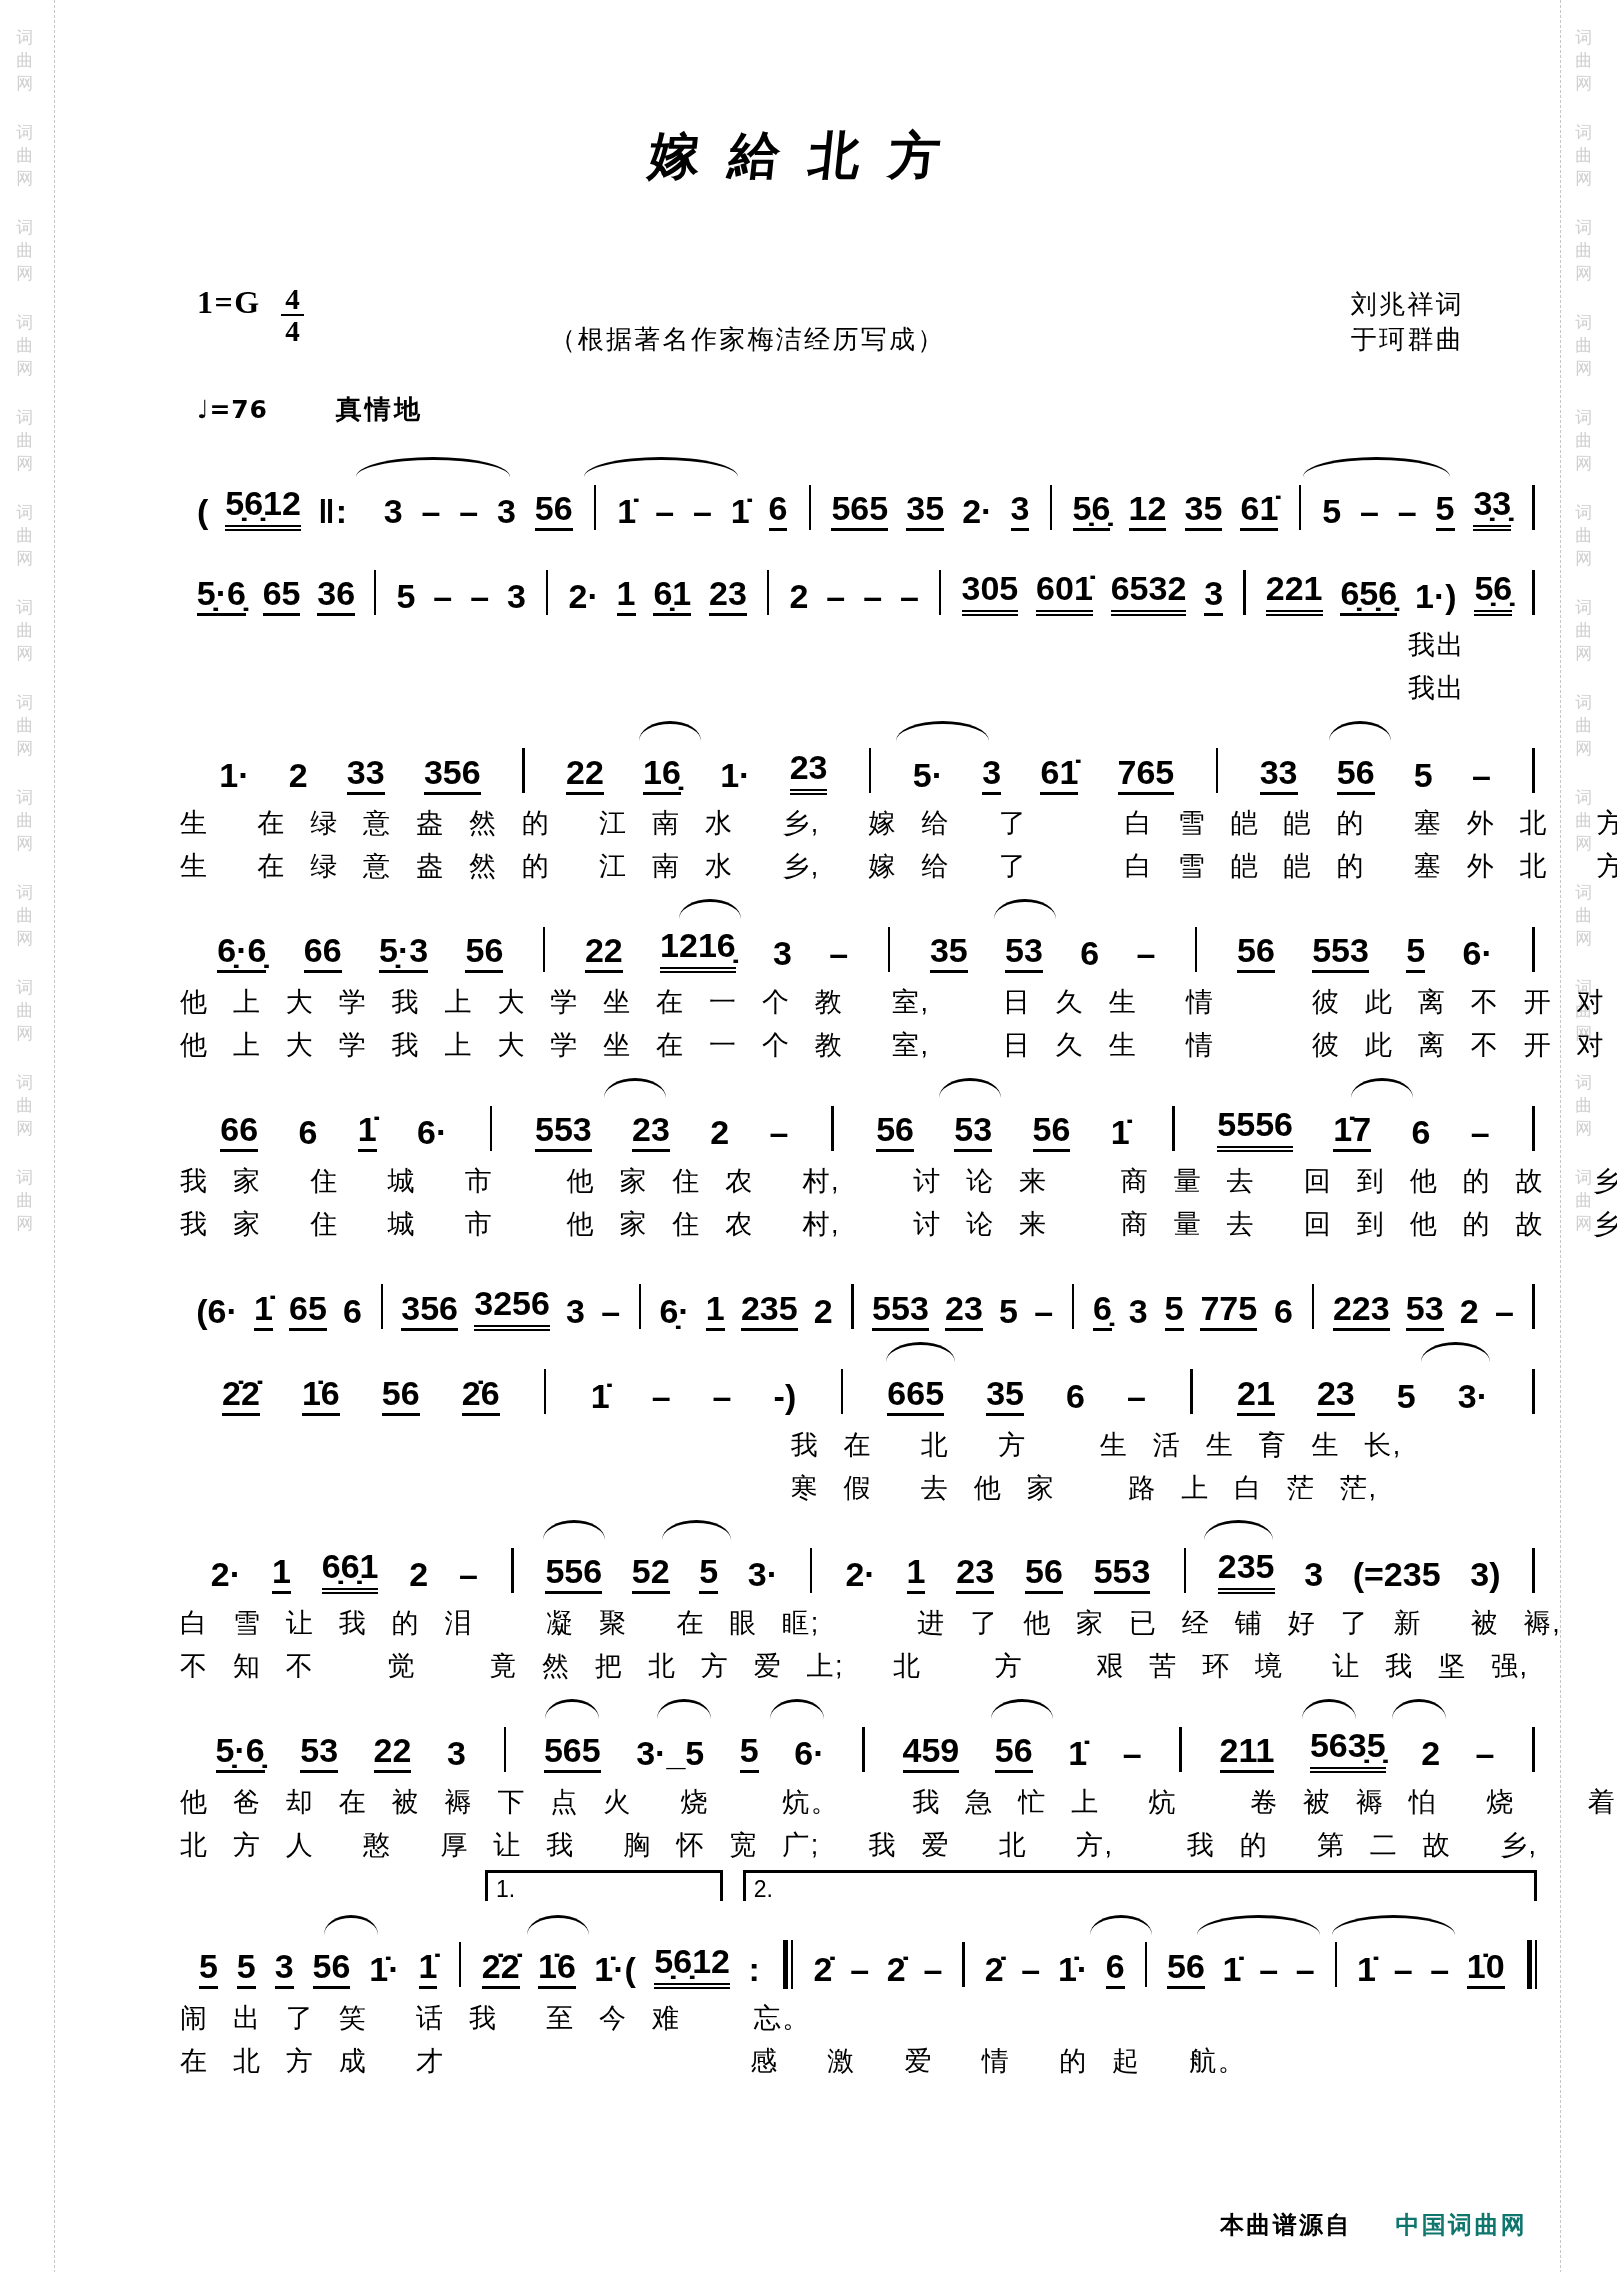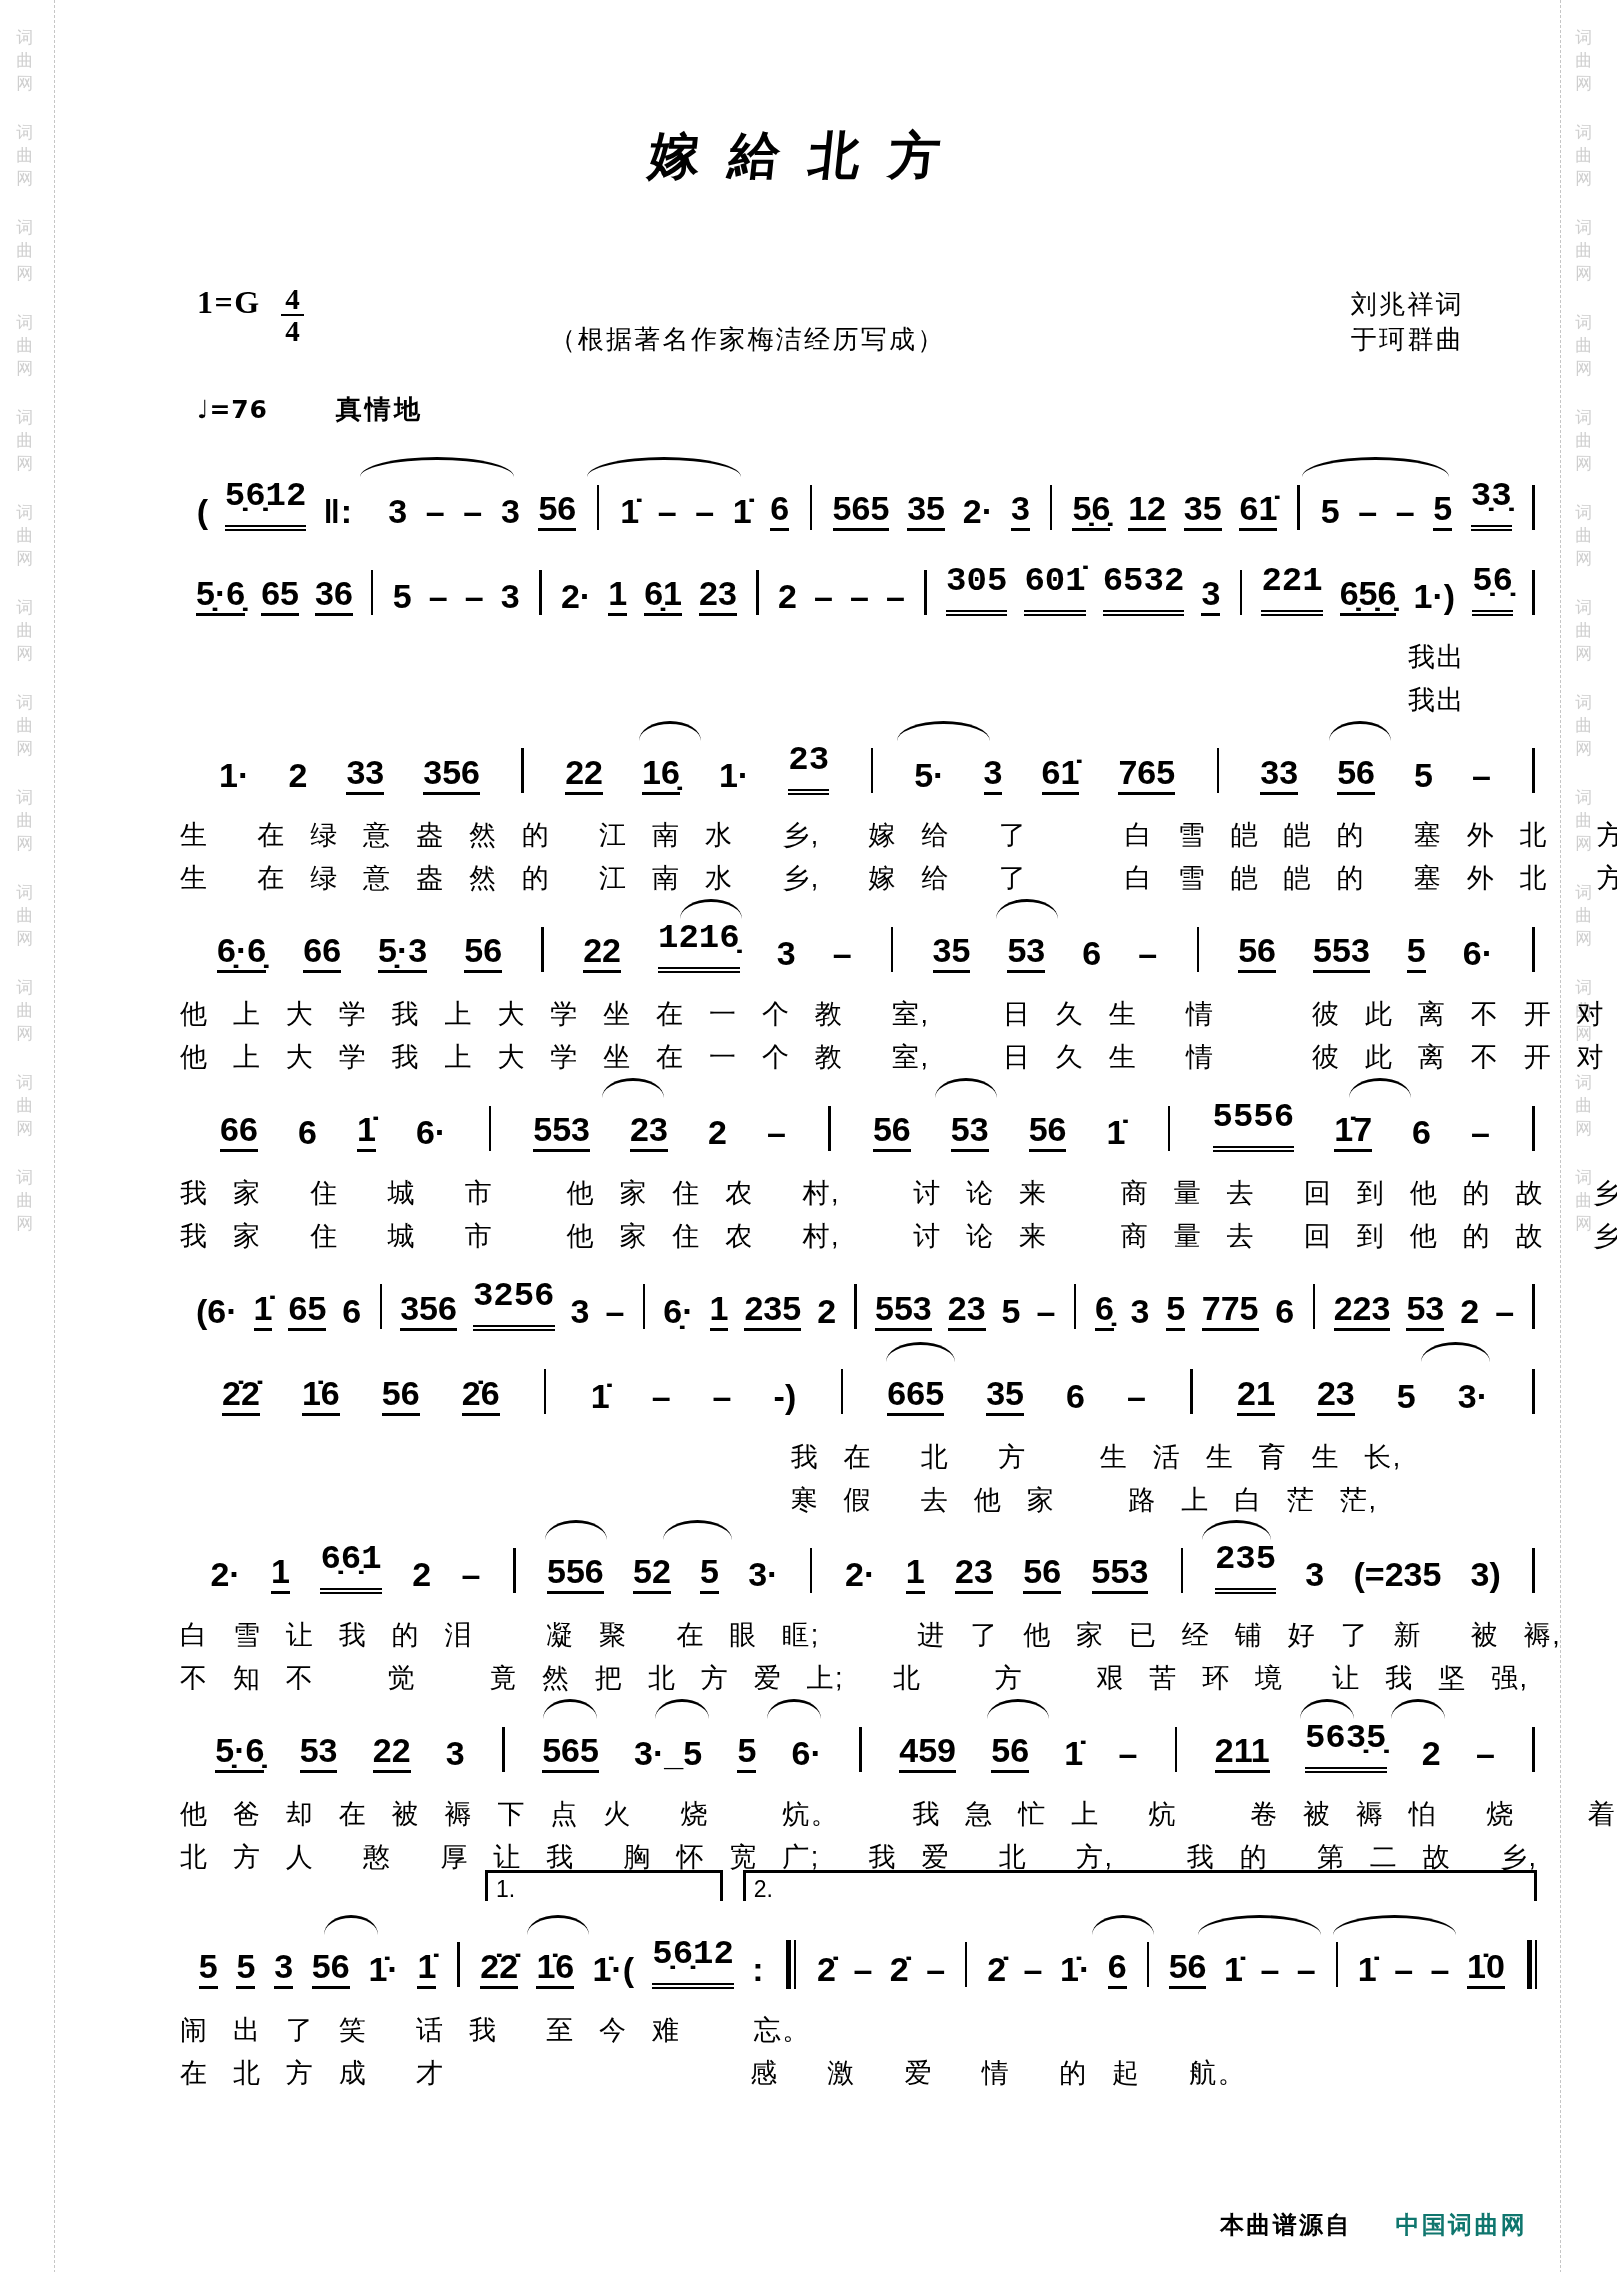--- a/index.html
+++ b/index.html
@@ -35,37 +35,37 @@
   
   .score{position:absolute;left:180px;top:446px;width:1357px;}
   .system{margin-bottom:20px;}
   .nrow{display:flex;align-items:flex-end;position:relative;margin-top:34px;height:51px;}
   .system.volta-space .nrow{margin-top:71px;}
   .measure{display:flex;align-items:flex-end;justify-content:space-evenly;
            position:relative;height:51px;flex-grow:4;}
   .tok{display:inline-block;font:bold 34px "Liberation Sans",sans-serif;line-height:1;
        padding-bottom:3.1px;position:relative;white-space:nowrap;}
   .tok.u1{border-bottom:3.1px solid #000;padding-bottom:3.1px;}
-  .tok.u2{border-bottom:6.2px double #000;padding-bottom:12px;font-family:Liberation Mono, monospace;}
+  .tok.u2{border-bottom:6.2px double #000;padding-bottom:5px;}
   .tok.dash{font-weight:900;}
   .tok.rep{letter-spacing:0.8px;}
   .bar{width:2.3px;background:#000;height:45px;margin:0 2.3px 1.5px 2.3px;flex:none;}
   .bar.heavy{width:0;background:none;border-left:3.1px solid #000;border-right:7px double #000;
              height:49px;margin:0 3.1px 0 4.6px;}
   .bar.final{width:0;background:none;border-left:3.1px solid #000;border-right:7.7px double #000;
              height:49px;margin:0 0 0 4.6px;}
   .arc{position:absolute;top:-23px;height:17px;border-top:3.9px solid #000;
        border-radius:50% 50% 0 0/100% 100% 0 0;}
   .volta{position:absolute;top:-68px;height:31px;border-top:3.1px solid #000;
          border-left:3.1px solid #000;border-right:3.1px solid #000;
          font:23px "Liberation Sans",sans-serif;padding:3.1px 0 0 7.7px;box-sizing:border-box;}
   .lyrics-block{margin-top:7.7px;}
   .lyric-line{position:relative;height:43px;font:27px "Liberation Sans",sans-serif;
               white-space:pre;word-spacing:15.4px;letter-spacing:1.5px;}
-  .lyr-seg{position:absolute;top:3.1px;margin-top:12px;}
+  .lyr-seg{position:absolute;top:3.1px;}
 
   
   .footer{position:absolute;bottom:32px;right:91px;font:bold 24px "Liberation Sans",sans-serif;
           letter-spacing:2.3px;}
   .footer .brand{margin-left:35px;}
 </style>
 </head>
 <body>
 
 <div class="sheet">

